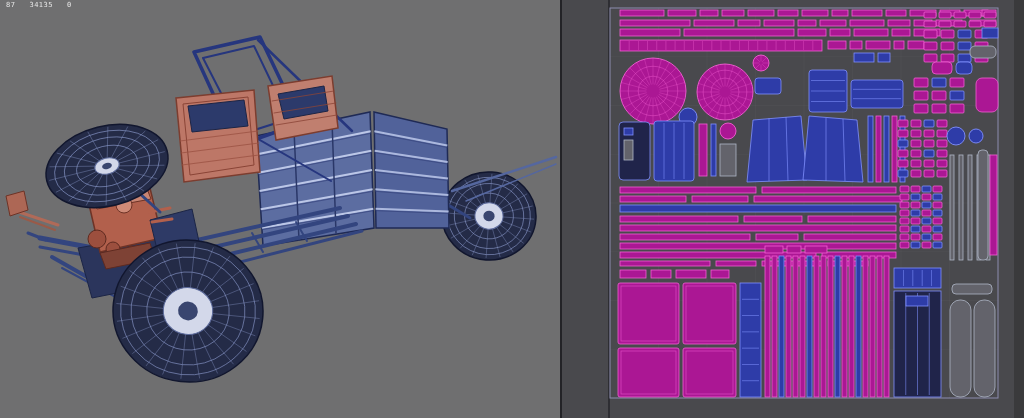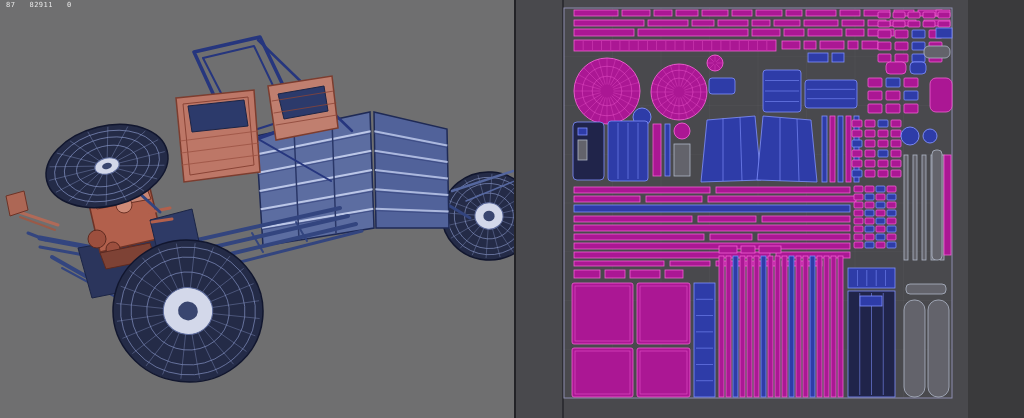--- a/index.html
+++ b/index.html
@@ -1,31 +1,31 @@
 <!DOCTYPE html>
 <html><head>
 <meta charset="utf-8">
 <style>
   *{margin:0;padding:0;box-sizing:border-box}
   html,body{width:1024px;height:418px;overflow:hidden;background:#3a3a3c;font-family:"DejaVu Sans",sans-serif}
   .app{display:flex;width:1024px;height:418px}
-  .viewport{position:relative;width:514px;height:418px;overflow:hidden}
+  .viewport{position:relative;width:560px;height:418px;overflow:hidden}
   .vp-stats{position:absolute;top:1px;left:6px;display:flex;gap:14px;font:7px "DejaVu Sans Mono",monospace;color:#e8e8e8;letter-spacing:.5px;z-index:2}
   .viewport svg,.uv-panel svg{display:block}
   .divider{width:2px;height:418px}
   .uv-panel{position:relative;width:452px;height:418px;overflow:hidden}
 </style>
 </head>
 <body>
 
 <div class="app">
   <section class="viewport" style="background: rgb(111, 111, 112);">
     <div class="vp-stats">
       <span>87</span>
-      <span>82911</span>
+      <span>34135</span>
       <span>0</span>
     </div>
     <svg id="scene" width="570" height="418" viewBox="0 0 570 418">
         <line x1="40" y1="238" x2="152" y2="259" stroke="#33457f" stroke-width="5" stroke-linecap="round"></line>
         <line x1="40" y1="247" x2="150" y2="267" stroke="#33457f" stroke-width="3" stroke-linecap="round"></line>
         <line x1="28" y1="233" x2="46" y2="240" stroke="#33457f" stroke-width="3" stroke-linecap="round"></line>
         <line x1="16" y1="211" x2="58" y2="225" stroke="#b06a58" stroke-width="3" stroke-linecap="round"></line>
         <line x1="20" y1="217" x2="55" y2="230" stroke="#9a5a48" stroke-width="2" stroke-linecap="round"></line>
         <circle cx="13" cy="207" r="4" fill="#b06a58" stroke="none"></circle>
         <polygon points="6,196 24,191 28,210 10,216" fill="#ad6755" stroke="#6e3326" stroke-width="1"></polygon>

